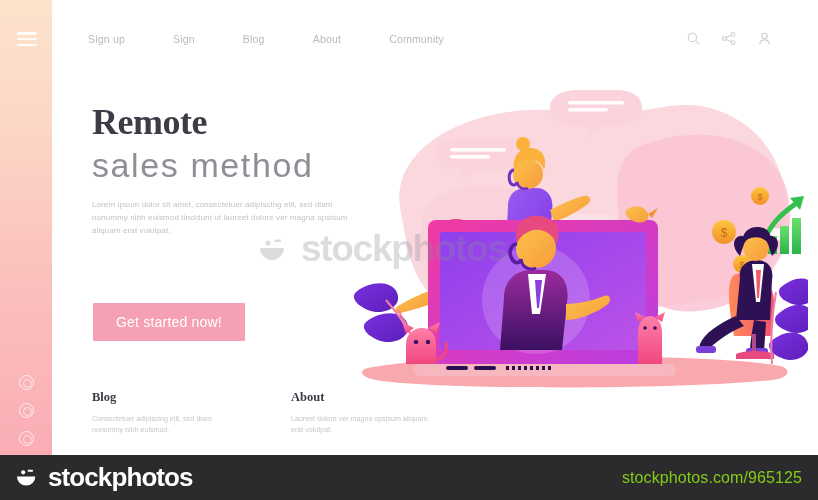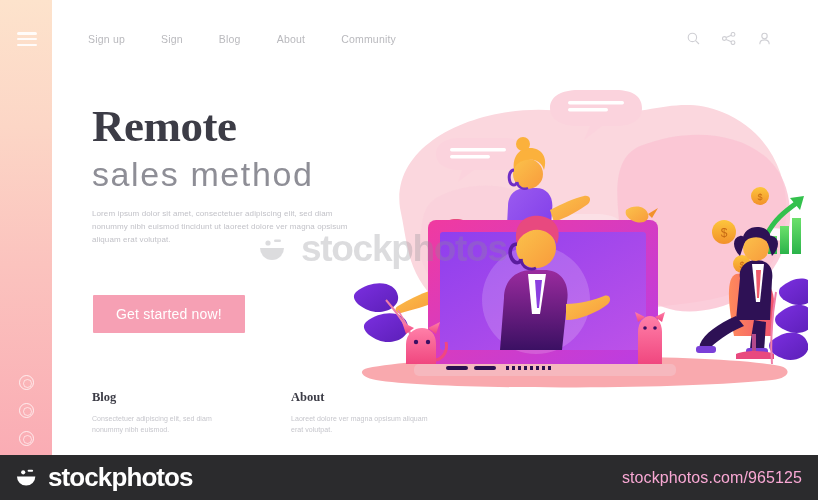--- a/index.html
+++ b/index.html
@@ -39,51 +39,51 @@
   }
   .social-dot::after {
     content: ""; position: absolute; left: 3.4px; top: 3.4px;
     width: 7px; height: 7px; border-radius: 50%;
     border: 1.2px solid rgba(255,255,255,.6);
   }
 
   
   .topnav {
     position: absolute; left: 88px; top: 33px;
-    display: flex; align-items: center; gap: 36px;
+    display: flex; align-items: center; gap: 48px;
   }
   .nav-link {
     font-size: 10.5px; color: #b9b9bd; letter-spacing: .2px;
     white-space: nowrap; cursor: pointer;
   }
   .nav-icons {
     position: absolute; right: 47px; top: 32px;
     display: flex; align-items: center; gap: 22px;
   }
   .nav-icons svg { display: block; }
 
   
   .hero { position: absolute; left: 92px; top: 104px; width: 290px; }
   .hero-title {
     font-family: "Liberation Serif", serif;
-    font-size: 45px; font-weight: 700; color: #3c3c46;
+    font-size: 36px; font-weight: 700; color: #3c3c46;
     line-height: 1.0; letter-spacing: -.5px;
   }
   .hero-sub {
     margin-top: 8px;
     font-size: 34px; font-weight: 300; color: #8e8e96;
     letter-spacing: 1.6px; line-height: 1.05;
   }
   .hero-body {
     margin-top: 14px; width: 262px;
     font-size: 8px; line-height: 1.65; color: #c2c2c8;
     letter-spacing: .1px;
   }
   .cta {
-    position: absolute; left: 93px; top: 295px;
+    position: absolute; left: 93px; top: 303px;
     width: 152px; height: 38px;
     background: #F6A0B4; border: none; border-radius: 1px;
     color: #ffffff; font-size: 14px; letter-spacing: .2px;
     cursor: pointer; font-family: "Liberation Sans", sans-serif;
   }
 
   
   .fcols { position: absolute; left: 92px; top: 390px; display: flex; gap: 59px; }
   .fcol { width: 140px; }
   .fcol-title {
@@ -114,21 +114,21 @@
   .bottombar {
     position: absolute; left: 0; bottom: 0;
     width: 818px; height: 45px; background: #2b2b2d;
     display: flex; align-items: center; justify-content: space-between;
     padding: 0 16px 0 14px;
   }
   .brand { display: flex; align-items: center; gap: 9px; }
   .brand-text {
     font-size: 26px; font-weight: 700; color: #ffffff; letter-spacing: -.9px;
   }
-  .bar-url { font-size: 16px; color: #f9a8d4; letter-spacing: .1px; }
+  .bar-url { font-size: 16px; color: #84cc16; letter-spacing: .1px; }
 </style>
 </head>
 <body>
 
 <div id="page">
 
   <div class="sidebar">
     <div class="hamburger">
       <i></i>
       <i></i>

